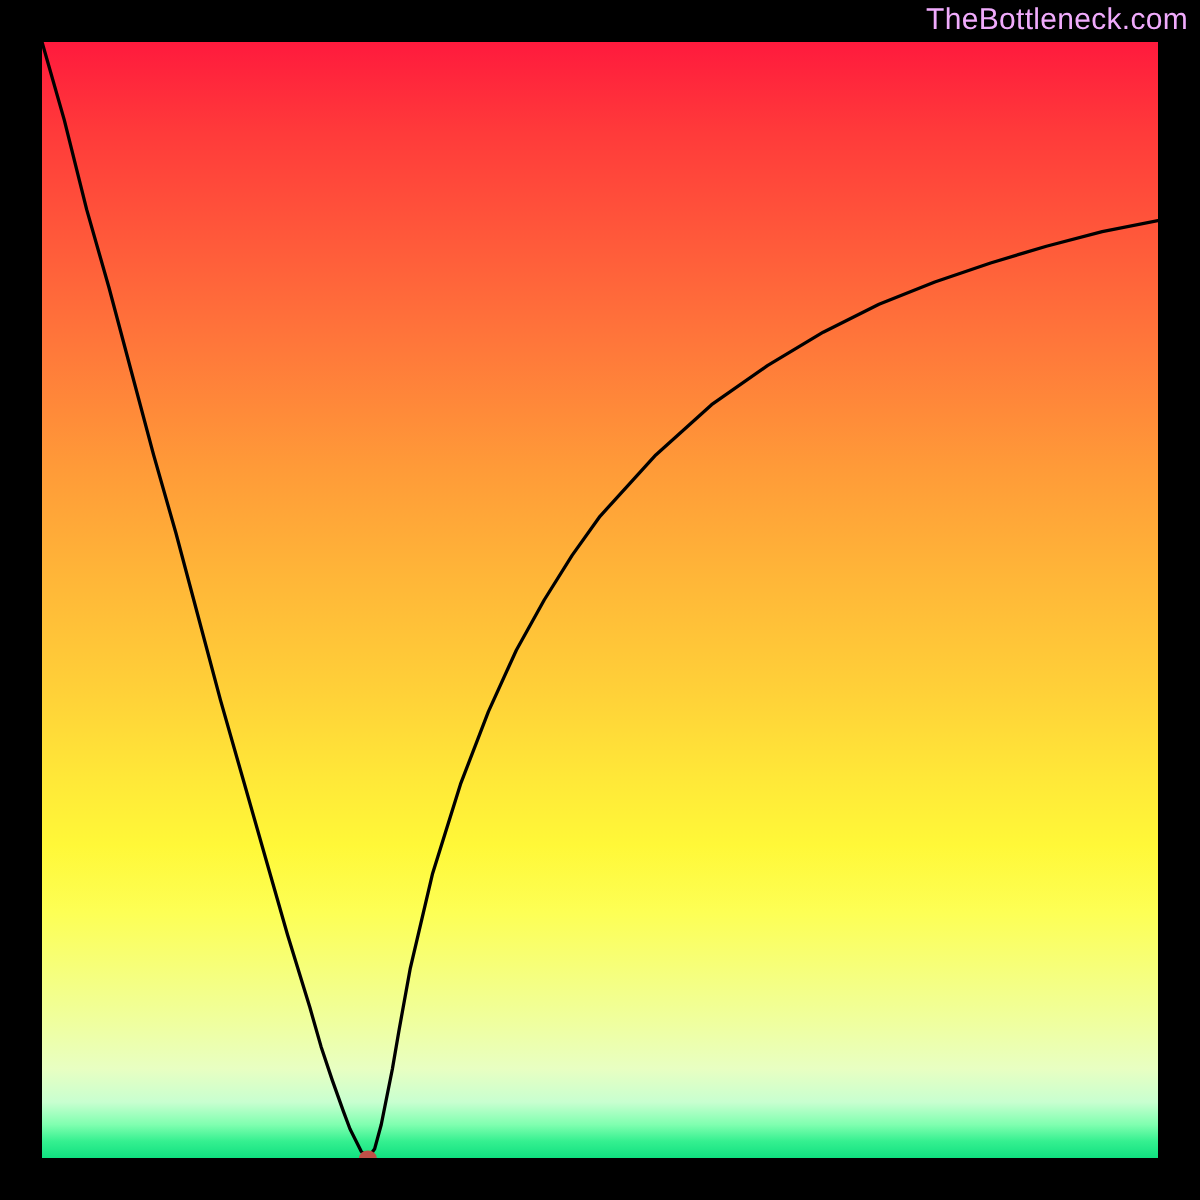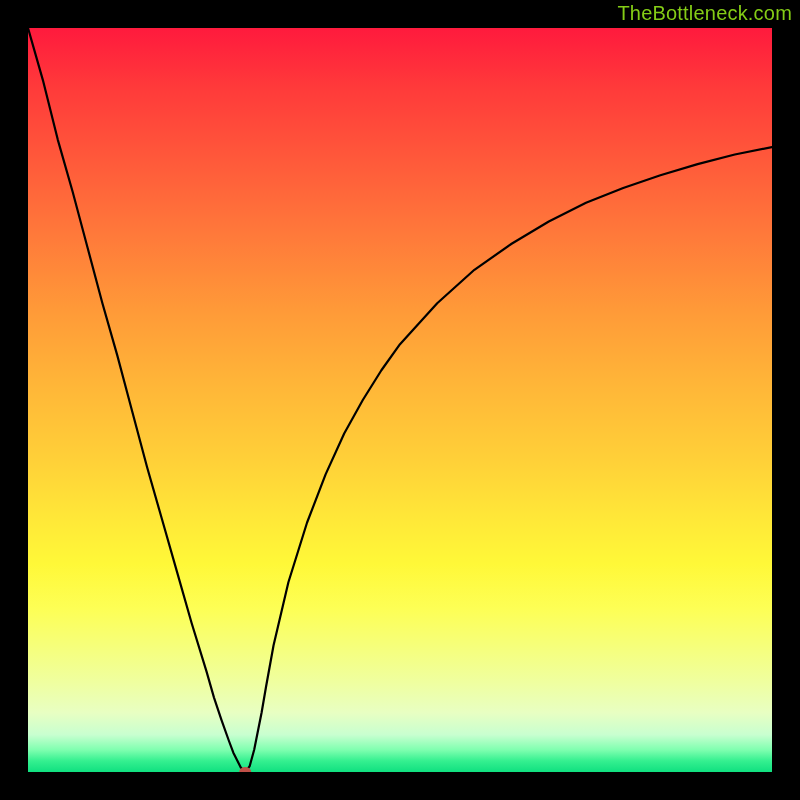--- a/index.html
+++ b/index.html
@@ -63,21 +63,21 @@
     stroke-linecap: round;
     stroke-linejoin: round;
   }
   .dot {
     fill: #c05048;
   }
   .watermark {
     position: absolute;
     top: 2px;
     right: 8px;
-    color: #84cc16;
+    color: #f0abfc;
     font-size: 20px;
     letter-spacing: 0.2px;
     user-select: none;
   }
 </style>
 </head>
 <body>
 
 <div class="frame">
 

